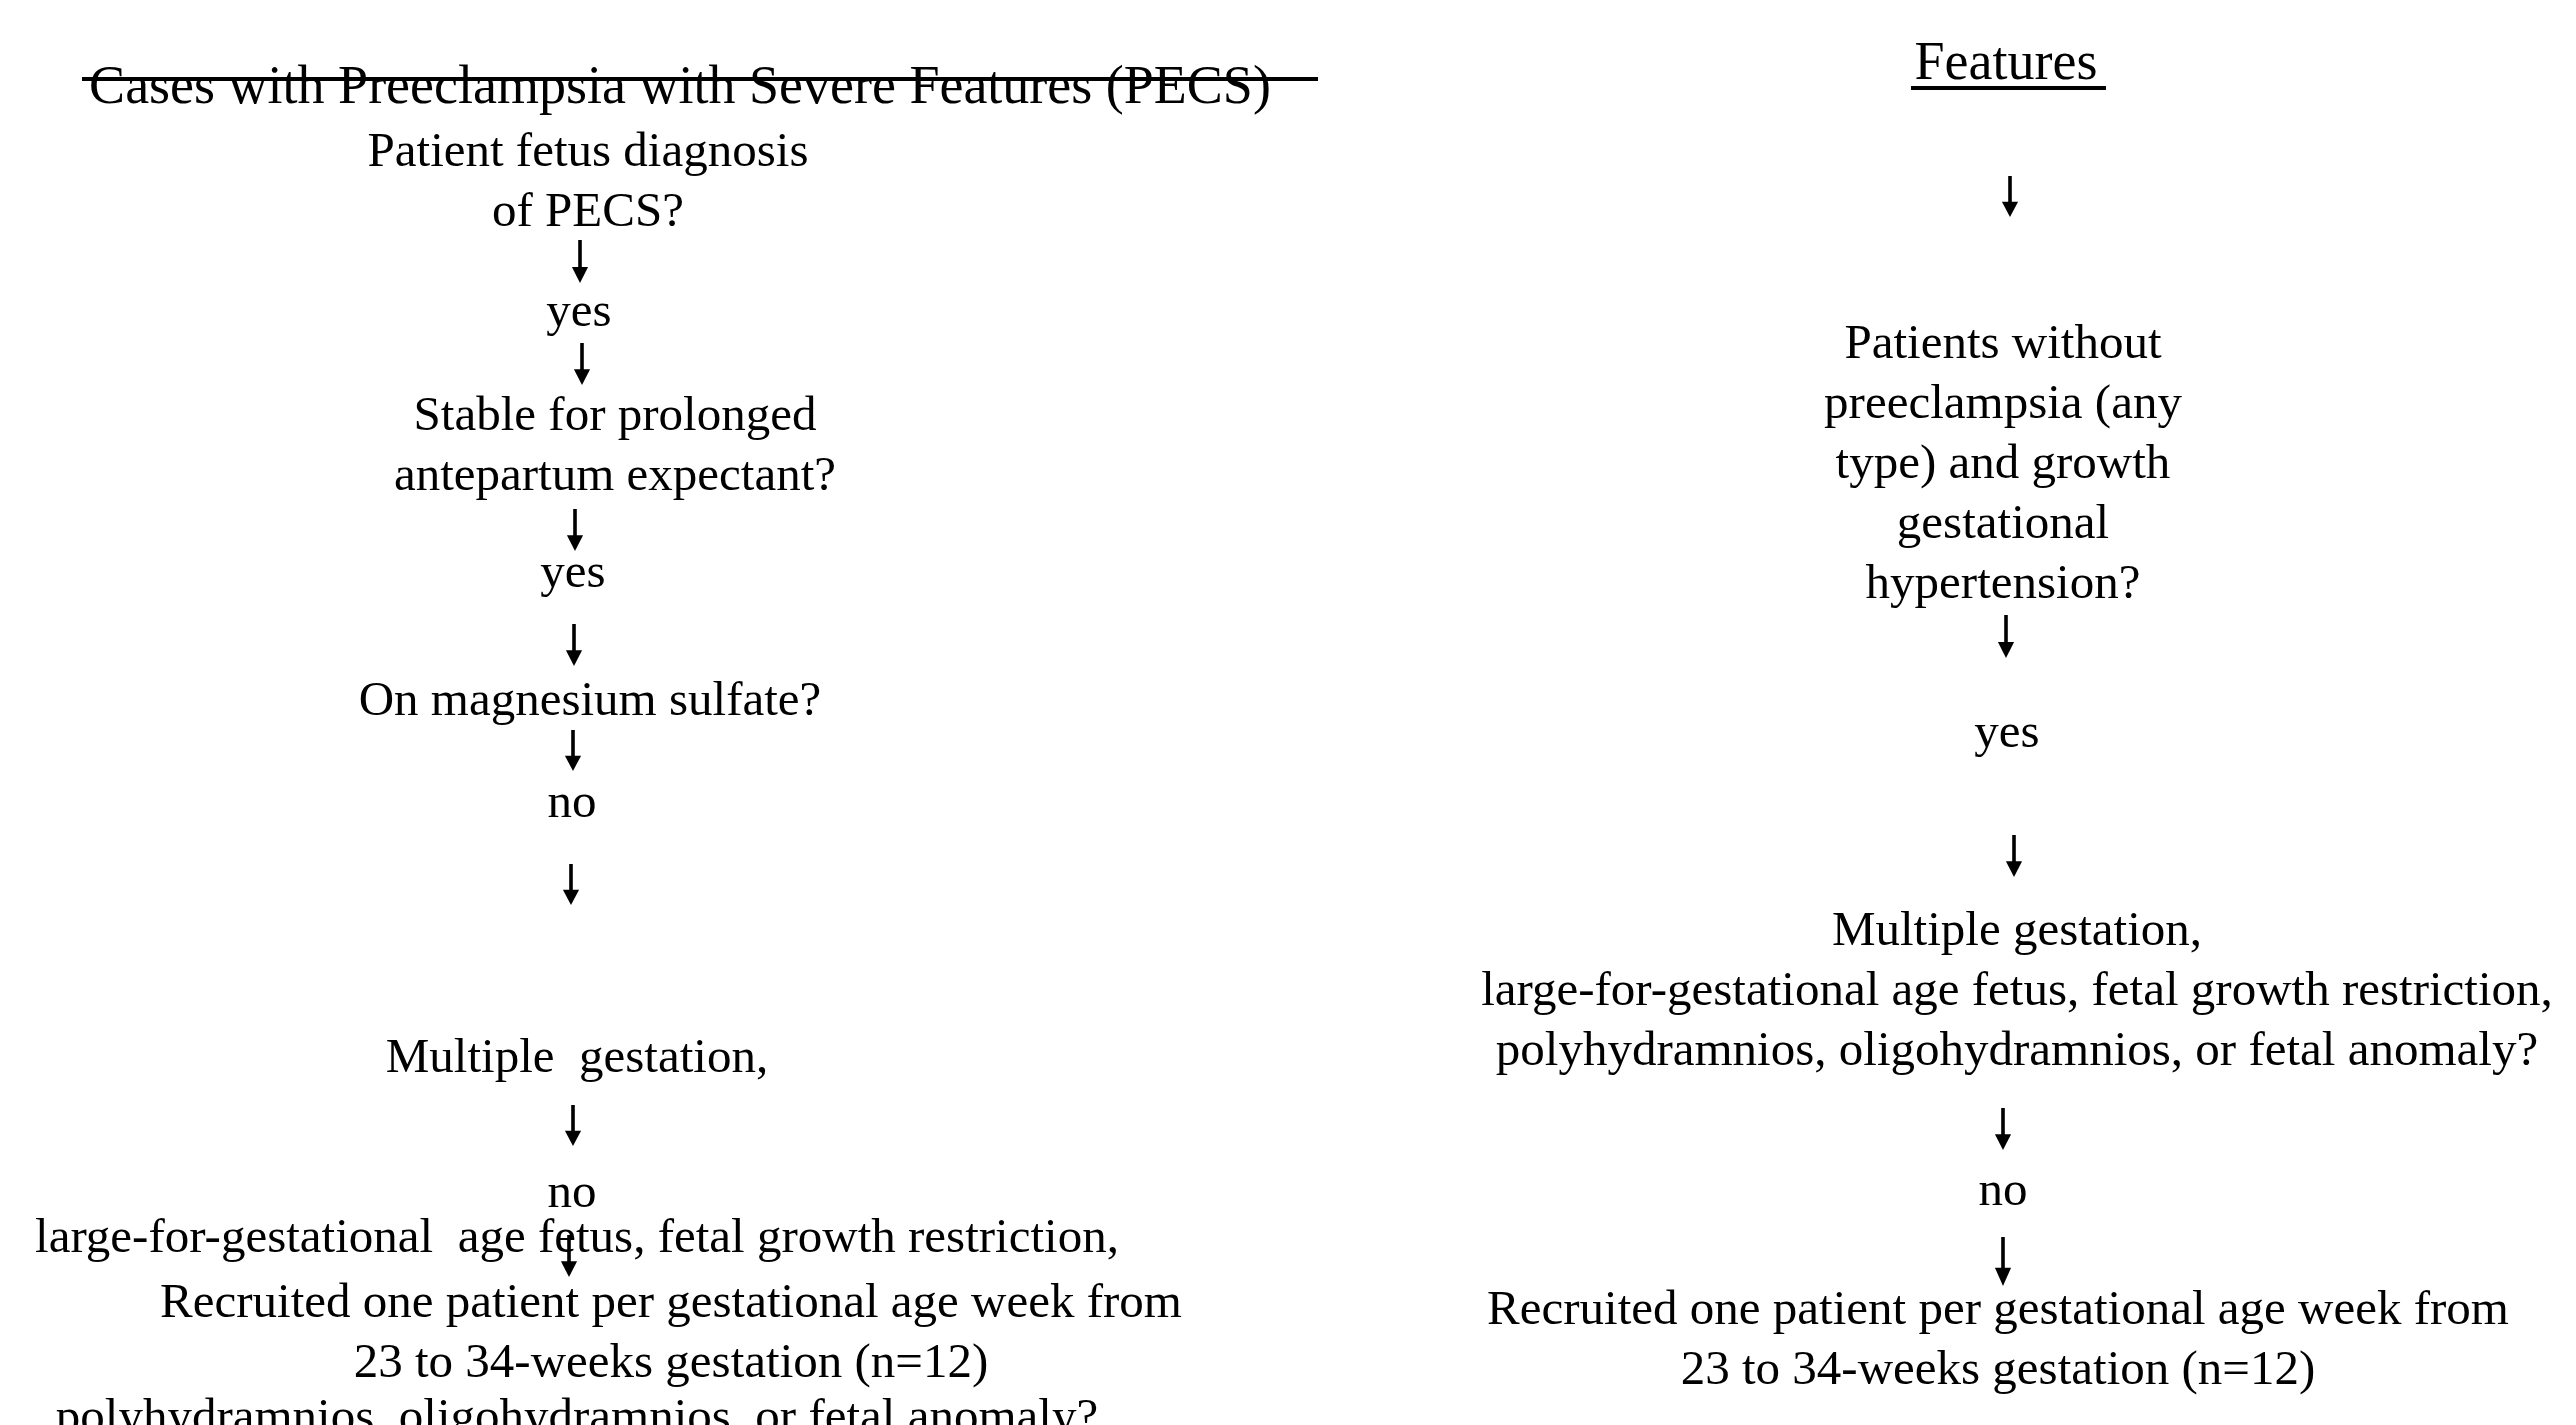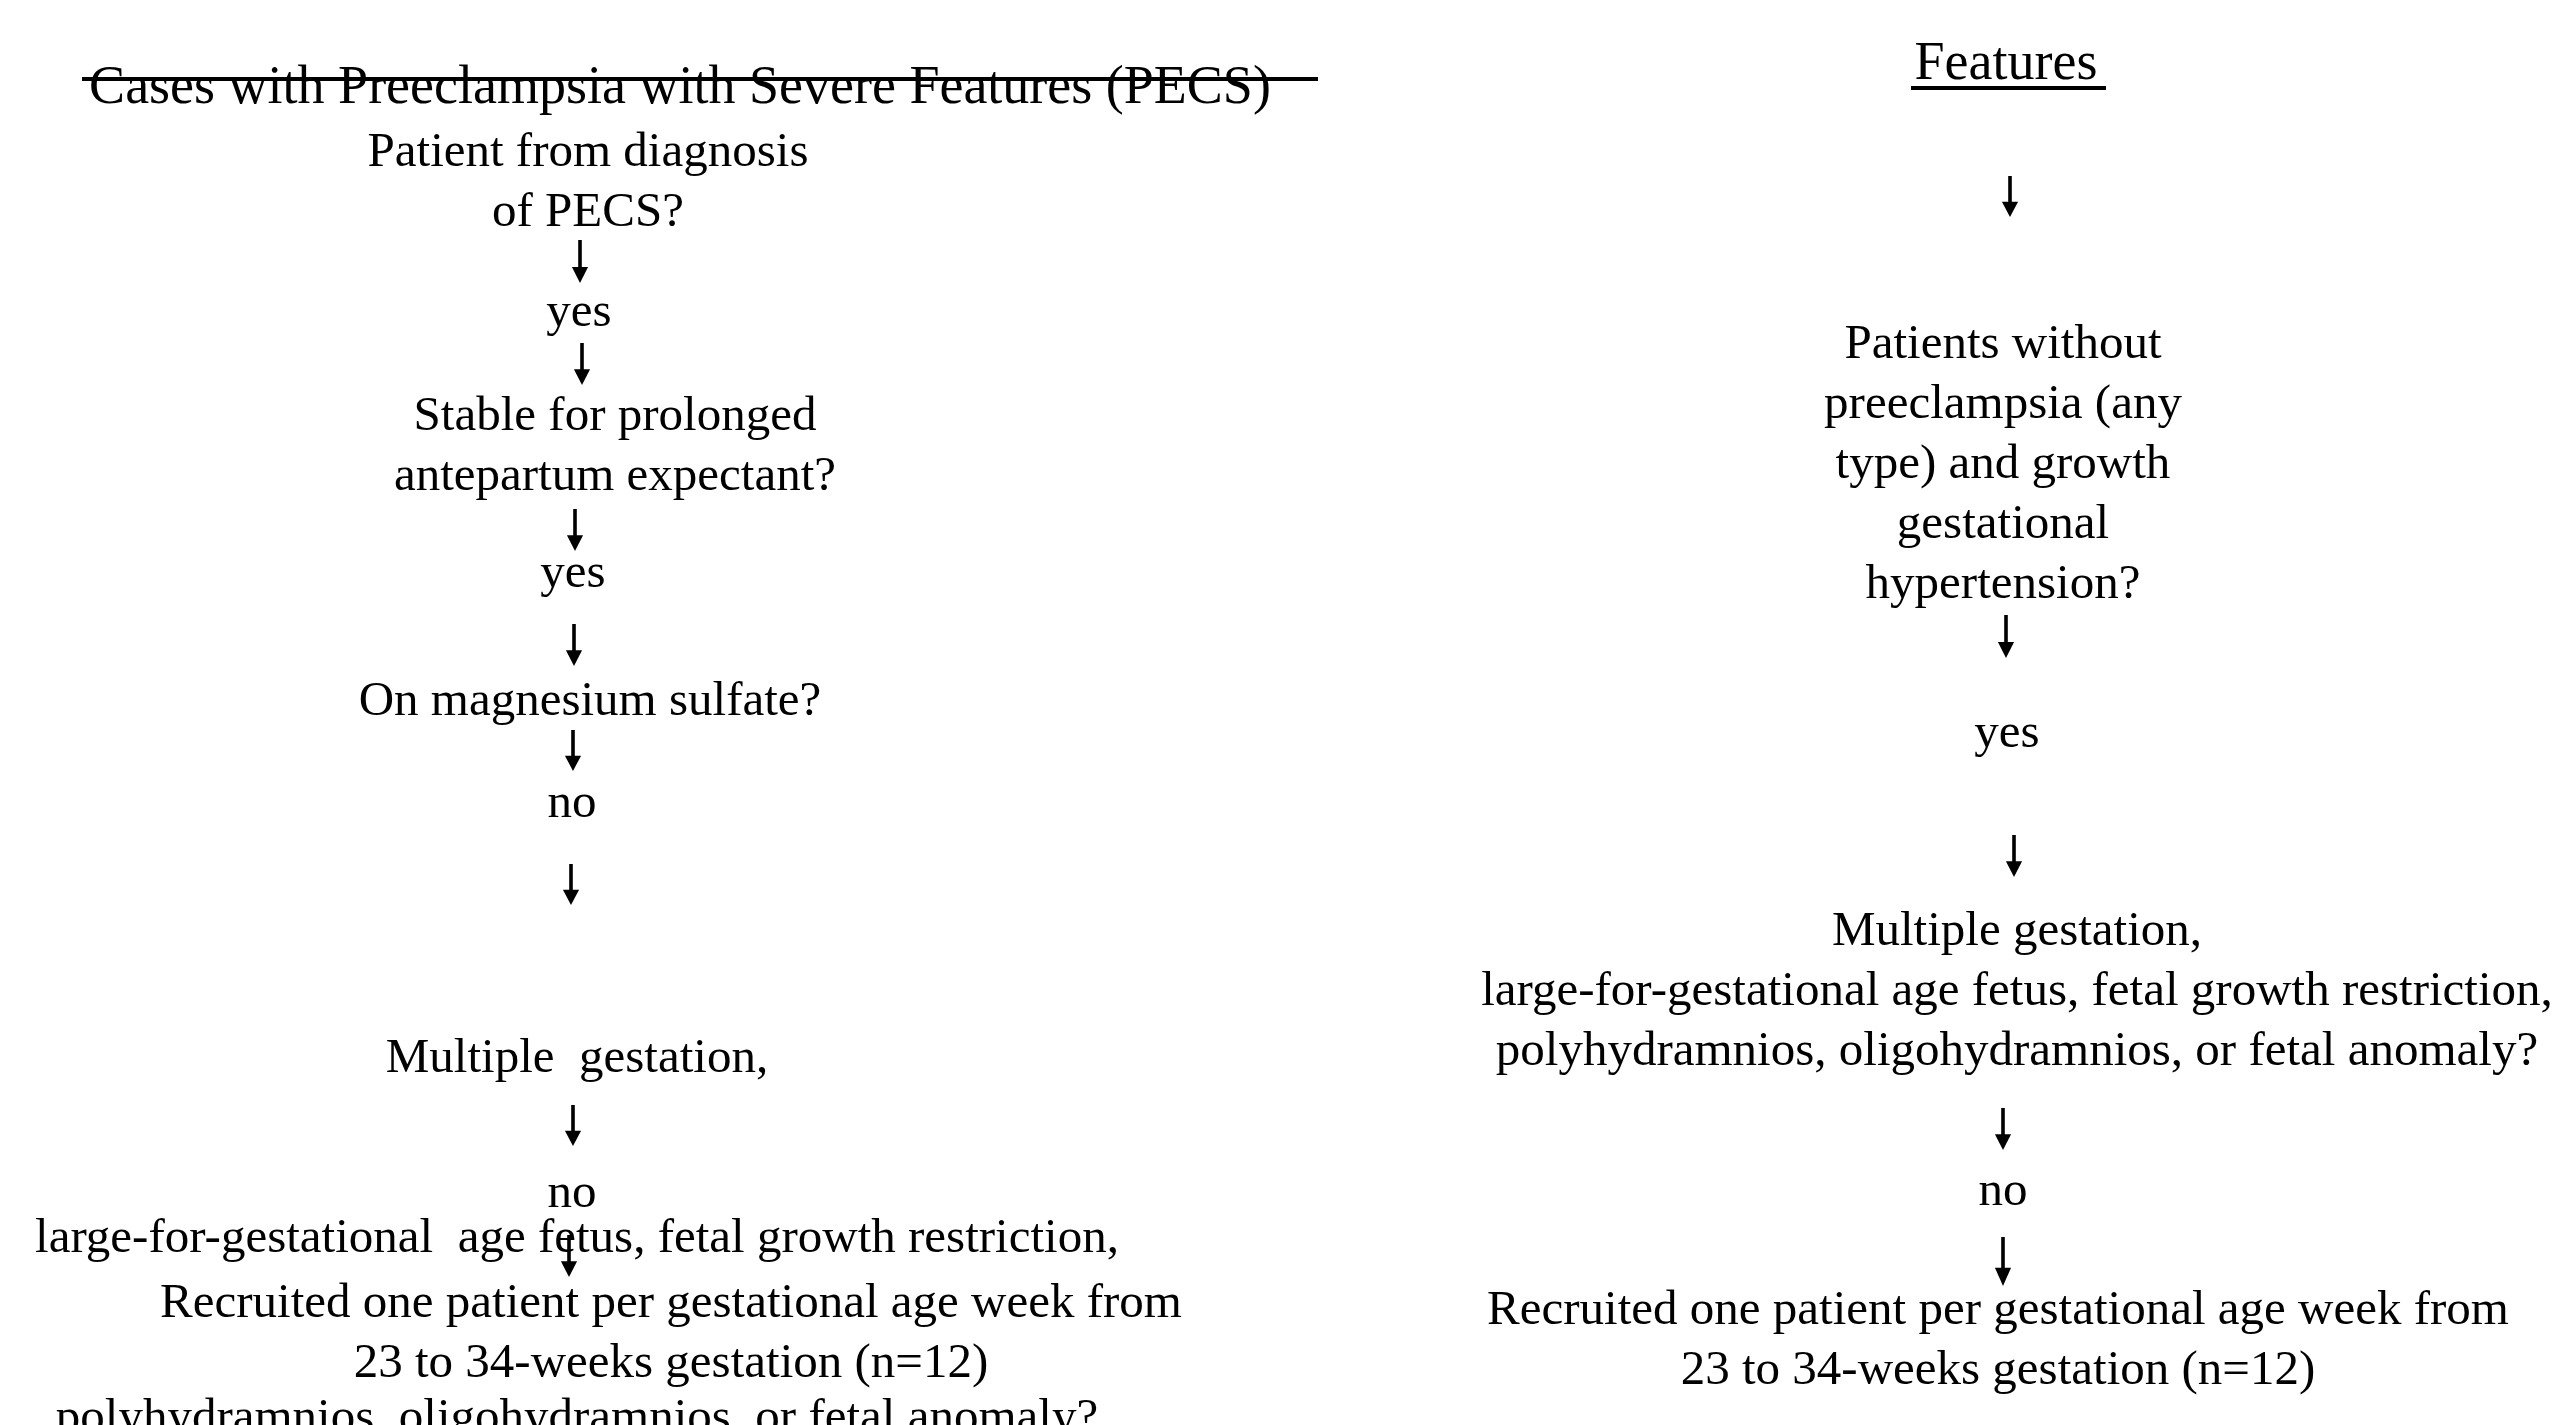--- a/index.html
+++ b/index.html
@@ -56,21 +56,21 @@
 </style>
 </head>
 <body>
 
 <div class="flow-column col-left">
 
   <div class="heading" style="left:680px; top:26px;margin-top:32px;">Cases with Preeclampsia with Severe Features (PECS)</div>
   <div class="heading-rule" style="left:82px; top:77px; width:1236px;"></div>
 
   <div class="node" style="left:588px; top:120px;">
-    <span class="line">Patient from diagnosis</span>
+    <span class="line">Patient fetus diagnosis</span>
     <span class="line">of PECS?</span>
   </div>
 
   <div class="arrow" style="left:580px; top:240px; height:43px;">
     <svg viewBox="0 0 24 48" preserveAspectRatio="none">
         <rect x="10" y="0" width="4" height="32" fill="#000"></rect>
         <polygon points="3,30 21,30 12,48" fill="#000"></polygon>
       </svg>
   </div>
 

